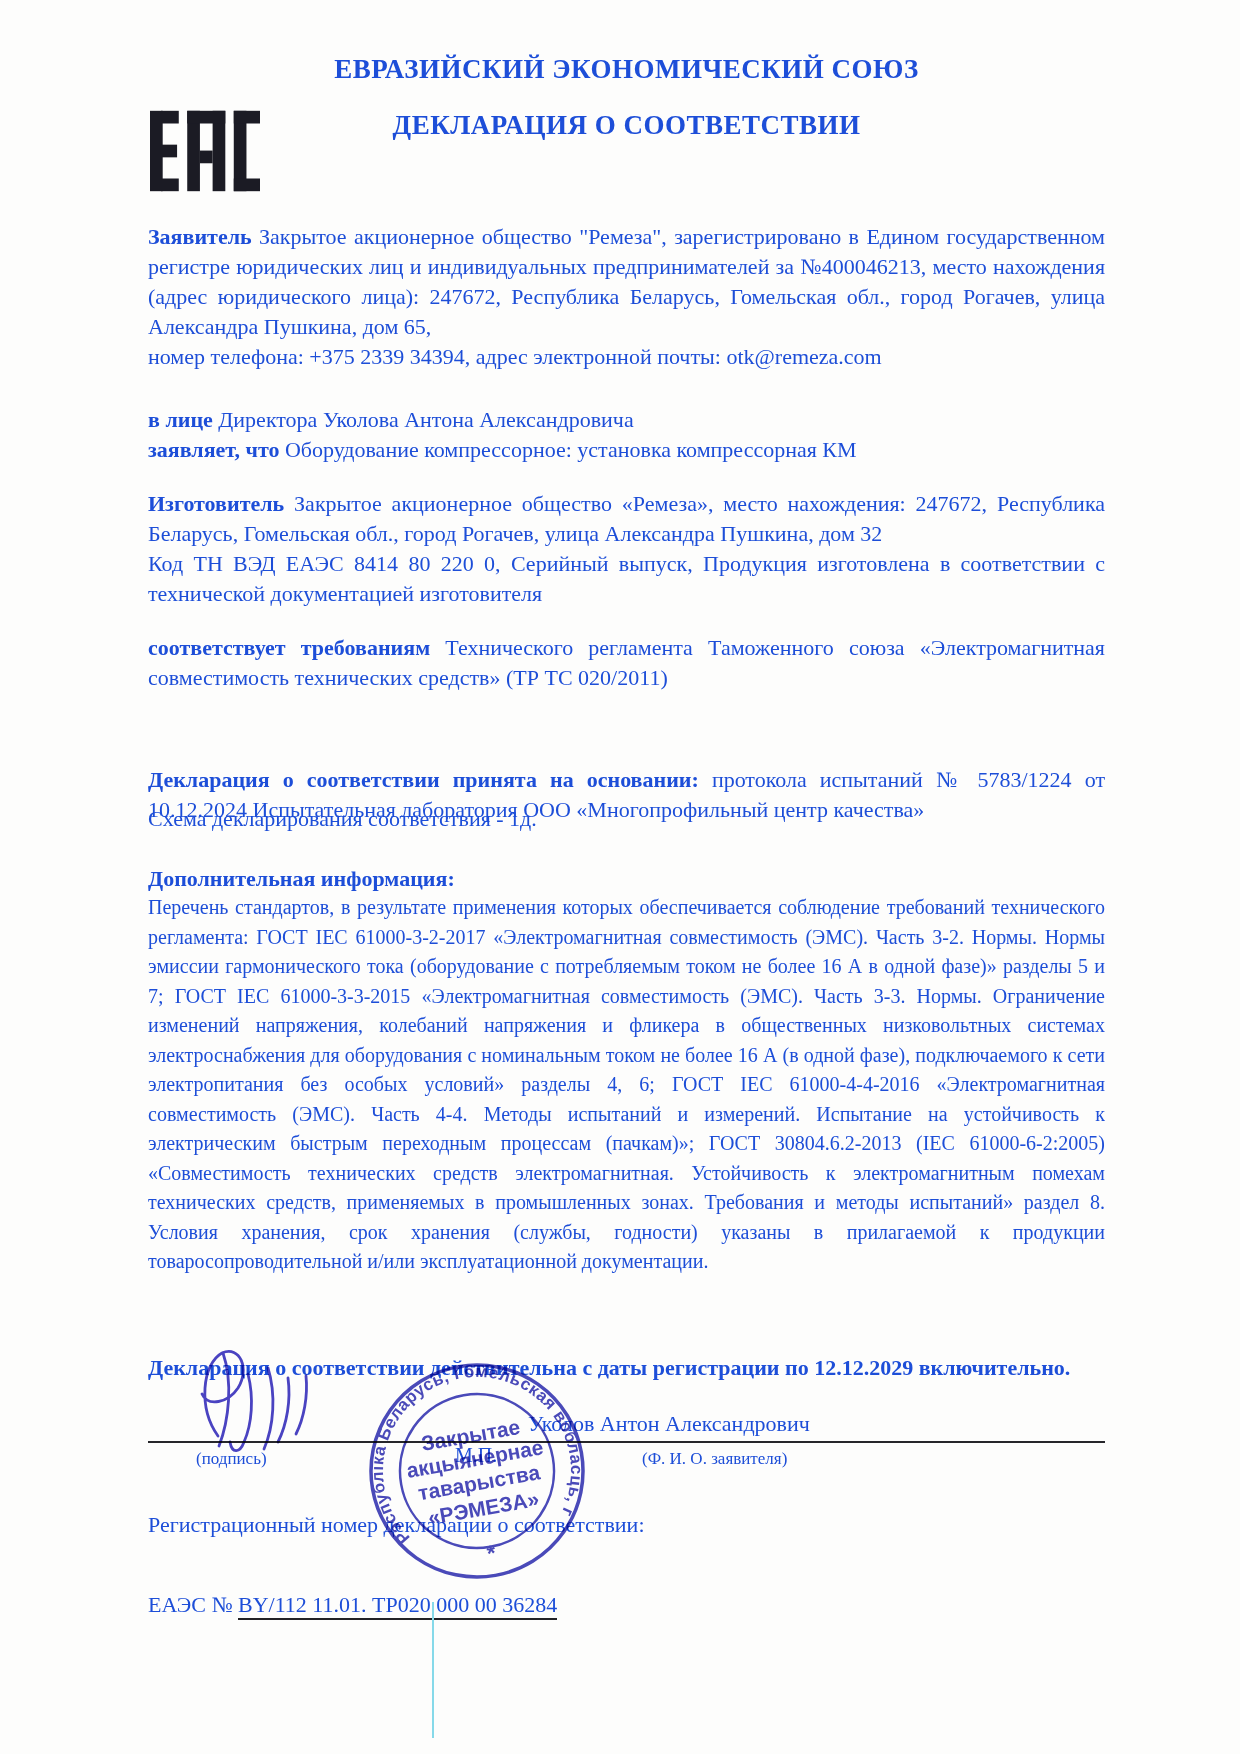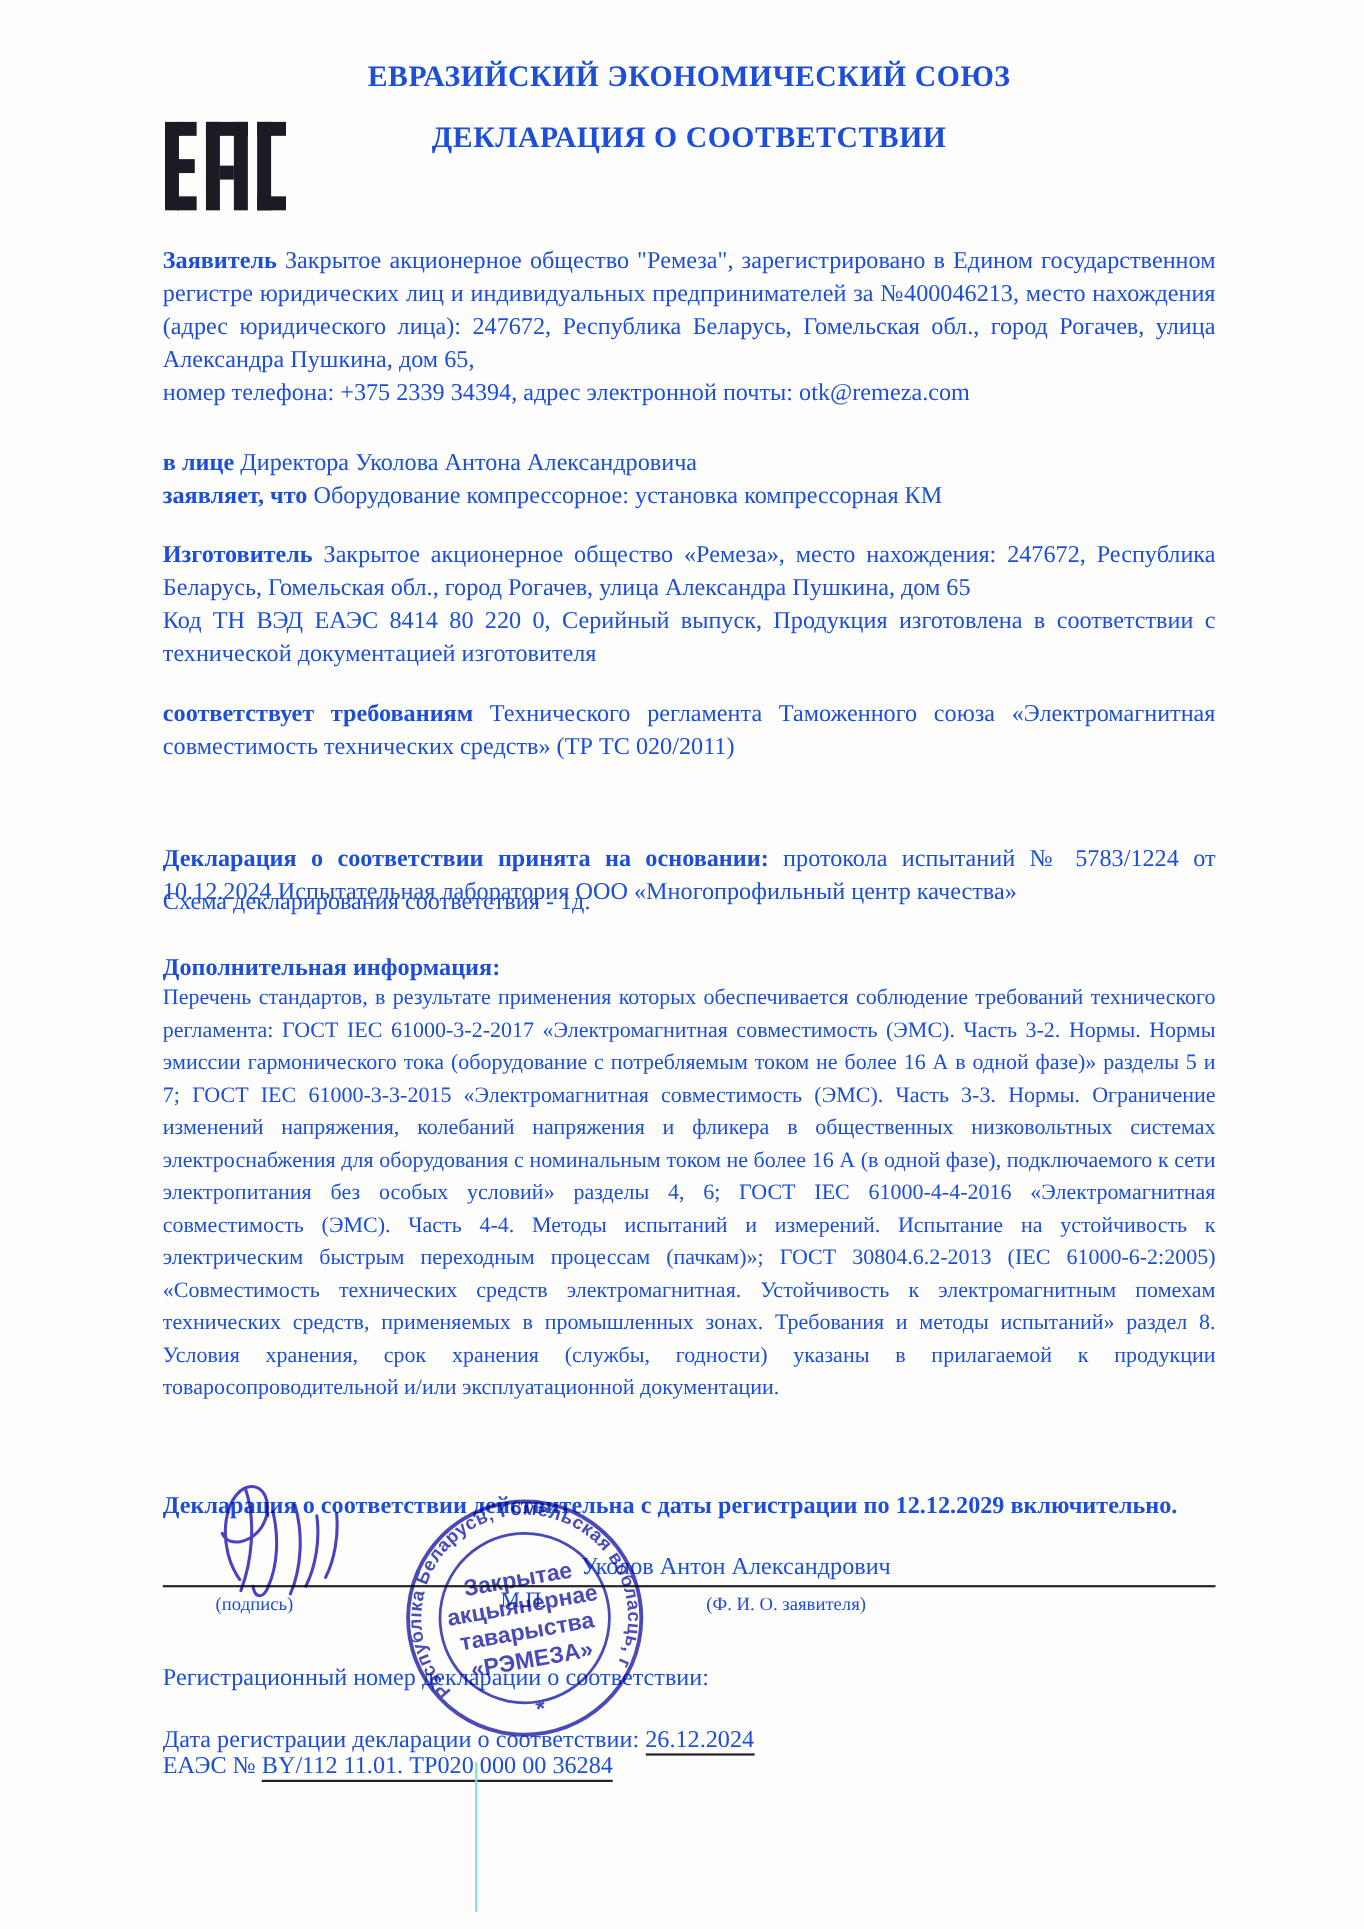--- a/index.html
+++ b/index.html
@@ -56,21 +56,21 @@
 
   <div class="abs content hdr" style="top:54px;">ЕВРАЗИЙСКИЙ ЭКОНОМИЧЕСКИЙ СОЮЗ</div>
   <div class="abs content hdr" style="top:110px;">ДЕКЛАРАЦИЯ О СООТВЕТСТВИИ</div>
 
   <p class="abs content para" style="top:222px;"><b>Заявитель</b> <span>Закрытое акционерное общество  "Ремеза",  зарегистрировано  в  Едином государственном регистре юридических лиц и индивидуальных предпринимателей за №400046213, место нахождения (адрес юридического лица): 247672, Республика Беларусь, Гомельская обл., город Рогачев, улица Александра Пушкина, дом 65,</span></p>
   <p class="abs content para-left" style="top:342px;">номер телефона: +375 2339 34394, адрес электронной почты: otk@remeza.com</p>
 
   <p class="abs content para-left" style="top:405px;"><b>в лице</b> <span>Директора Уколова Антона Александровича</span></p>
   <p class="abs content para-left" style="top:435px;"><b>заявляет, что</b> <span>Оборудование компрессорное: установка компрессорная КМ</span></p>
 
-  <p class="abs content para" style="top:489px;"><b>Изготовитель</b> <span>Закрытое акционерное общество «Ремеза», место нахождения: 247672, Республика Беларусь, Гомельская обл., город Рогачев, улица Александра Пушкина, дом 65</span><br><span>Код ТН ВЭД ЕАЭС 8414 80 220 0, Серийный выпуск, Продукция изготовлена в соответствии с технической документацией изготовителя</span></p>
+  <p class="abs content para" style="top:489px;"><b>Изготовитель</b> <span>Закрытое акционерное общество «Ремеза», место нахождения: 247672, Республика Беларусь, Гомельская обл., город Рогачев, улица Александра Пушкина, дом 32</span><br><span>Код ТН ВЭД ЕАЭС 8414 80 220 0, Серийный выпуск, Продукция изготовлена в соответствии с технической документацией изготовителя</span></p>
 
   <p class="abs content para" style="top:633px;"><b>соответствует требованиям</b> <span>Технического регламента Таможенного союза «Электромагнитная совместимость технических средств» (ТР ТС 020/2011)</span></p>
 
   <p class="abs content para" style="top:717px;margin-top:48px;"><b>Декларация о соответствии принята на основании:</b> <span>протокола испытаний № 5783/1224 от 10.12.2024 Испытательная лаборатория ООО «Многопрофильный центр качества»</span></p>
 
   <p class="abs content para-left" style="top:804px;">Схема декларирования соответствия - 1д.</p>
 
   <p class="abs content para-left" style="top:864px;"><b>Дополнительная информация:</b></p>
   <p class="abs content small-long" style="top:893px;">Перечень стандартов, в результате применения которых обеспечивается соблюдение требований технического регламента: ГОСТ IEC 61000-3-2-2017 «Электромагнитная совместимость (ЭМС). Часть 3-2. Нормы. Нормы эмиссии гармонического тока (оборудование с потребляемым током не более 16 А в одной фазе)» разделы 5 и 7; ГОСТ IEC 61000-3-3-2015 «Электромагнитная совместимость (ЭМС). Часть 3-3. Нормы. Ограничение изменений напряжения, колебаний напряжения и фликера в общественных низковольтных системах электроснабжения для оборудования с номинальным током не более 16 А (в одной фазе), подключаемого к сети электропитания без особых условий» разделы 4, 6; ГОСТ IEC 61000-4-4-2016 «Электромагнитная совместимость (ЭМС). Часть 4-4. Методы испытаний и измерений. Испытание на устойчивость к электрическим быстрым переходным процессам (пачкам)»; ГОСТ 30804.6.2-2013 (IEC 61000-6-2:2005) «Совместимость технических средств электромагнитная. Устойчивость к электромагнитным помехам технических средств, применяемых в промышленных зонах. Требования и методы испытаний» раздел 8. Условия хранения, срок хранения (службы, годности) указаны в прилагаемой к продукции товаросопроводительной и/или эксплуатационной документации.</p>
 
@@ -90,21 +90,20 @@
         <path d="M 60,38 C 66,62 64,88 56,106 C 52,117 44,118 42,106"></path>
         <path d="M 80,32 C 88,58 86,90 76,113"></path>
         <path d="M 100,42 C 103,64 99,88 90,106"></path>
         <path d="M 118,40 C 120,60 116,82 108,98"></path>
       </g>
     </svg>
   </div>
 
   <div class="abs" style="left:148px;top:1512px;font-size:22px;">Регистрационный номер декларации о соответствии:</div>
   <div class="abs" style="left:148px;top:1592px;font-size:22px;"><span>ЕАЭС №</span> <span class="u">BY/112 11.01. ТР020 000 00 36284</span></div>
-  <div class="abs" style="left:148px;top:1568px;font-size:22px;"><span>Дата регистрации декларации о соответствии:</span> <span class="u">26.12.2024</span></div>
 
   <div class="abs stamp" style="left:362px;top:1356px;width:230px;height:230px;">
     <svg width="230" height="230" viewBox="0 0 230 230">
       <g transform="rotate(-10 115 115)" fill="#3a3ab5">
         <circle cx="115" cy="115" r="106" fill="none" stroke="#3a3ab5" stroke-width="3.5"></circle>
         <circle cx="115" cy="115" r="77" fill="none" stroke="#3a3ab5" stroke-width="2.5"></circle>
         <path id="ringPath" d="M 38,169 A 94 94 0 1 1 192,169" fill="none"></path>
         <text font-size="17" font-weight="bold" letter-spacing="0.5">
           <textPath href="#ringPath">Рэспубліка Беларусь, Гомельская вобласць, г. Рагачоў</textPath>
         </text>

